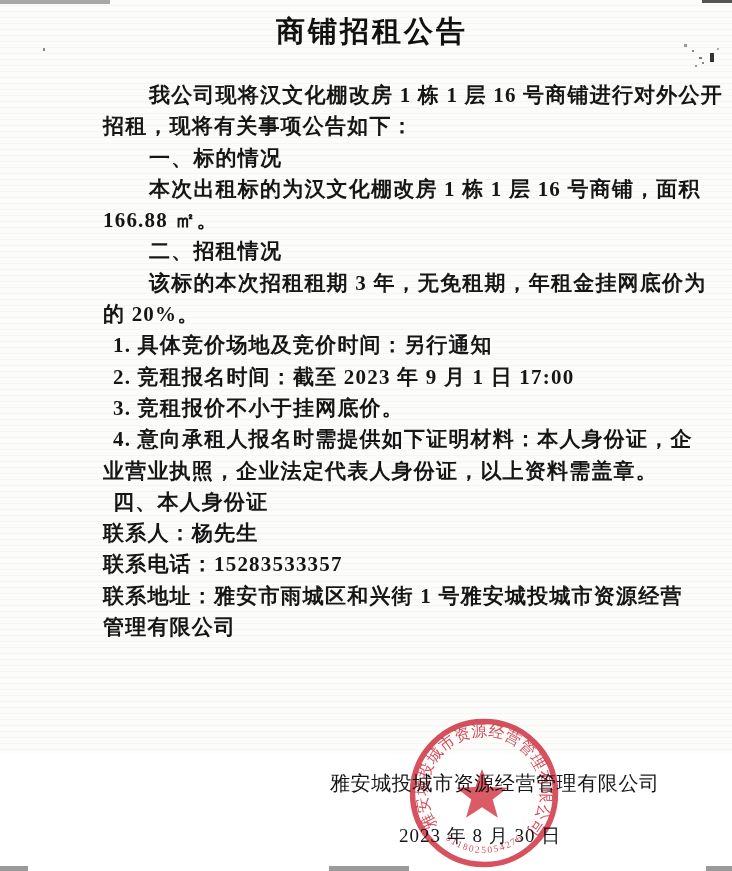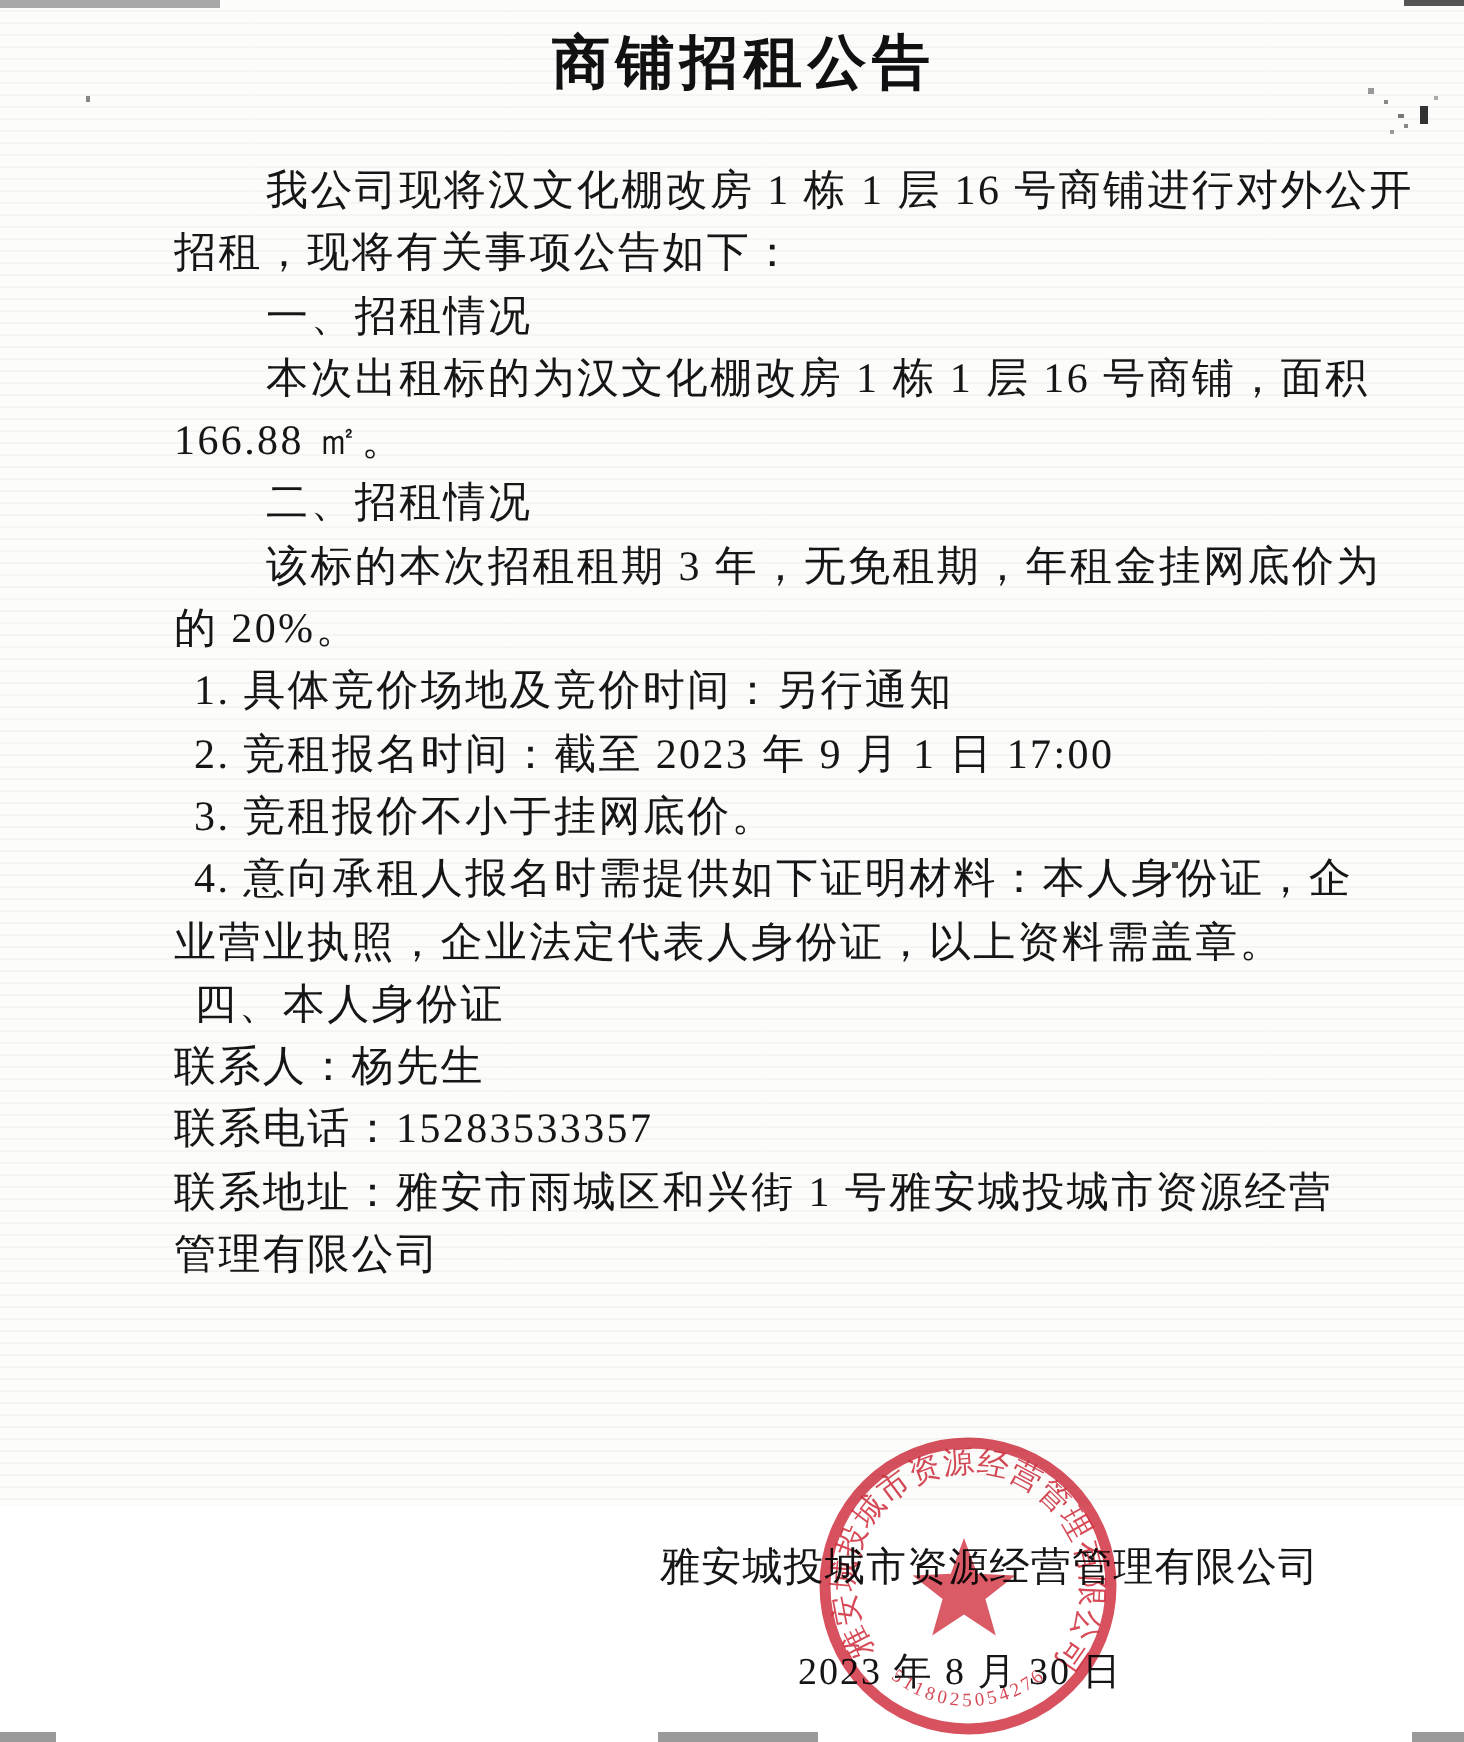--- a/index.html
+++ b/index.html
@@ -15,21 +15,21 @@
   }
   .doc-title{
     position:absolute;top:12px;left:0;width:732px;
     text-align:center;
     font-family:"DejaVu Sans","Liberation Sans",sans-serif;
     font-weight:700;font-size:29px;letter-spacing:3px;
     transform:translateX(6px);
     color:#111;
   }
   .body-lines{
-    position:absolute;left:87px;top:80px;width:600px;
+    position:absolute;left:103px;top:80px;width:600px;font-weight:bold;
   }
   .line{
     height:31.3px;line-height:31.3px;
     font-size:21px;letter-spacing:1.2px;white-space:nowrap;
   }
   .ind2{padding-left:46px;}
   .ind1{padding-left:10px;}
   .sig-company{
     position:absolute;left:330px;top:770px;
     font-size:20px;letter-spacing:0.6px;white-space:nowrap;
@@ -48,21 +48,21 @@
 </head>
 <body>
 
 <div class="paper">
 
   <div class="doc-title">商铺招租公告</div>
 
   <div class="body-lines">
     <div class="line ind2">我公司现将汉文化棚改房 1 栋 1 层 16 号商铺进行对外公开</div>
     <div class="line">招租，现将有关事项公告如下：</div>
-    <div class="line ind2">一、招租情况</div>
+    <div class="line ind2">一、标的情况</div>
     <div class="line ind2">本次出租标的为汉文化棚改房 1 栋 1 层 16 号商铺，面积</div>
     <div class="line">166.88 ㎡。</div>
     <div class="line ind2">二、招租情况</div>
     <div class="line ind2">该标的本次招租租期 3 年，无免租期，年租金挂网底价为</div>
     <div class="line">的 20%。</div>
     <div class="line ind1">1. 具体竞价场地及竞价时间：另行通知</div>
     <div class="line ind1">2. 竞租报名时间：截至 2023 年 9 月 1 日 17:00</div>
     <div class="line ind1">3. 竞租报价不小于挂网底价。</div>
     <div class="line ind1">4. 意向承租人报名时需提供如下证明材料：本人身份证，企</div>
     <div class="line">业营业执照，企业法定代表人身份证，以上资料需盖章。</div>

